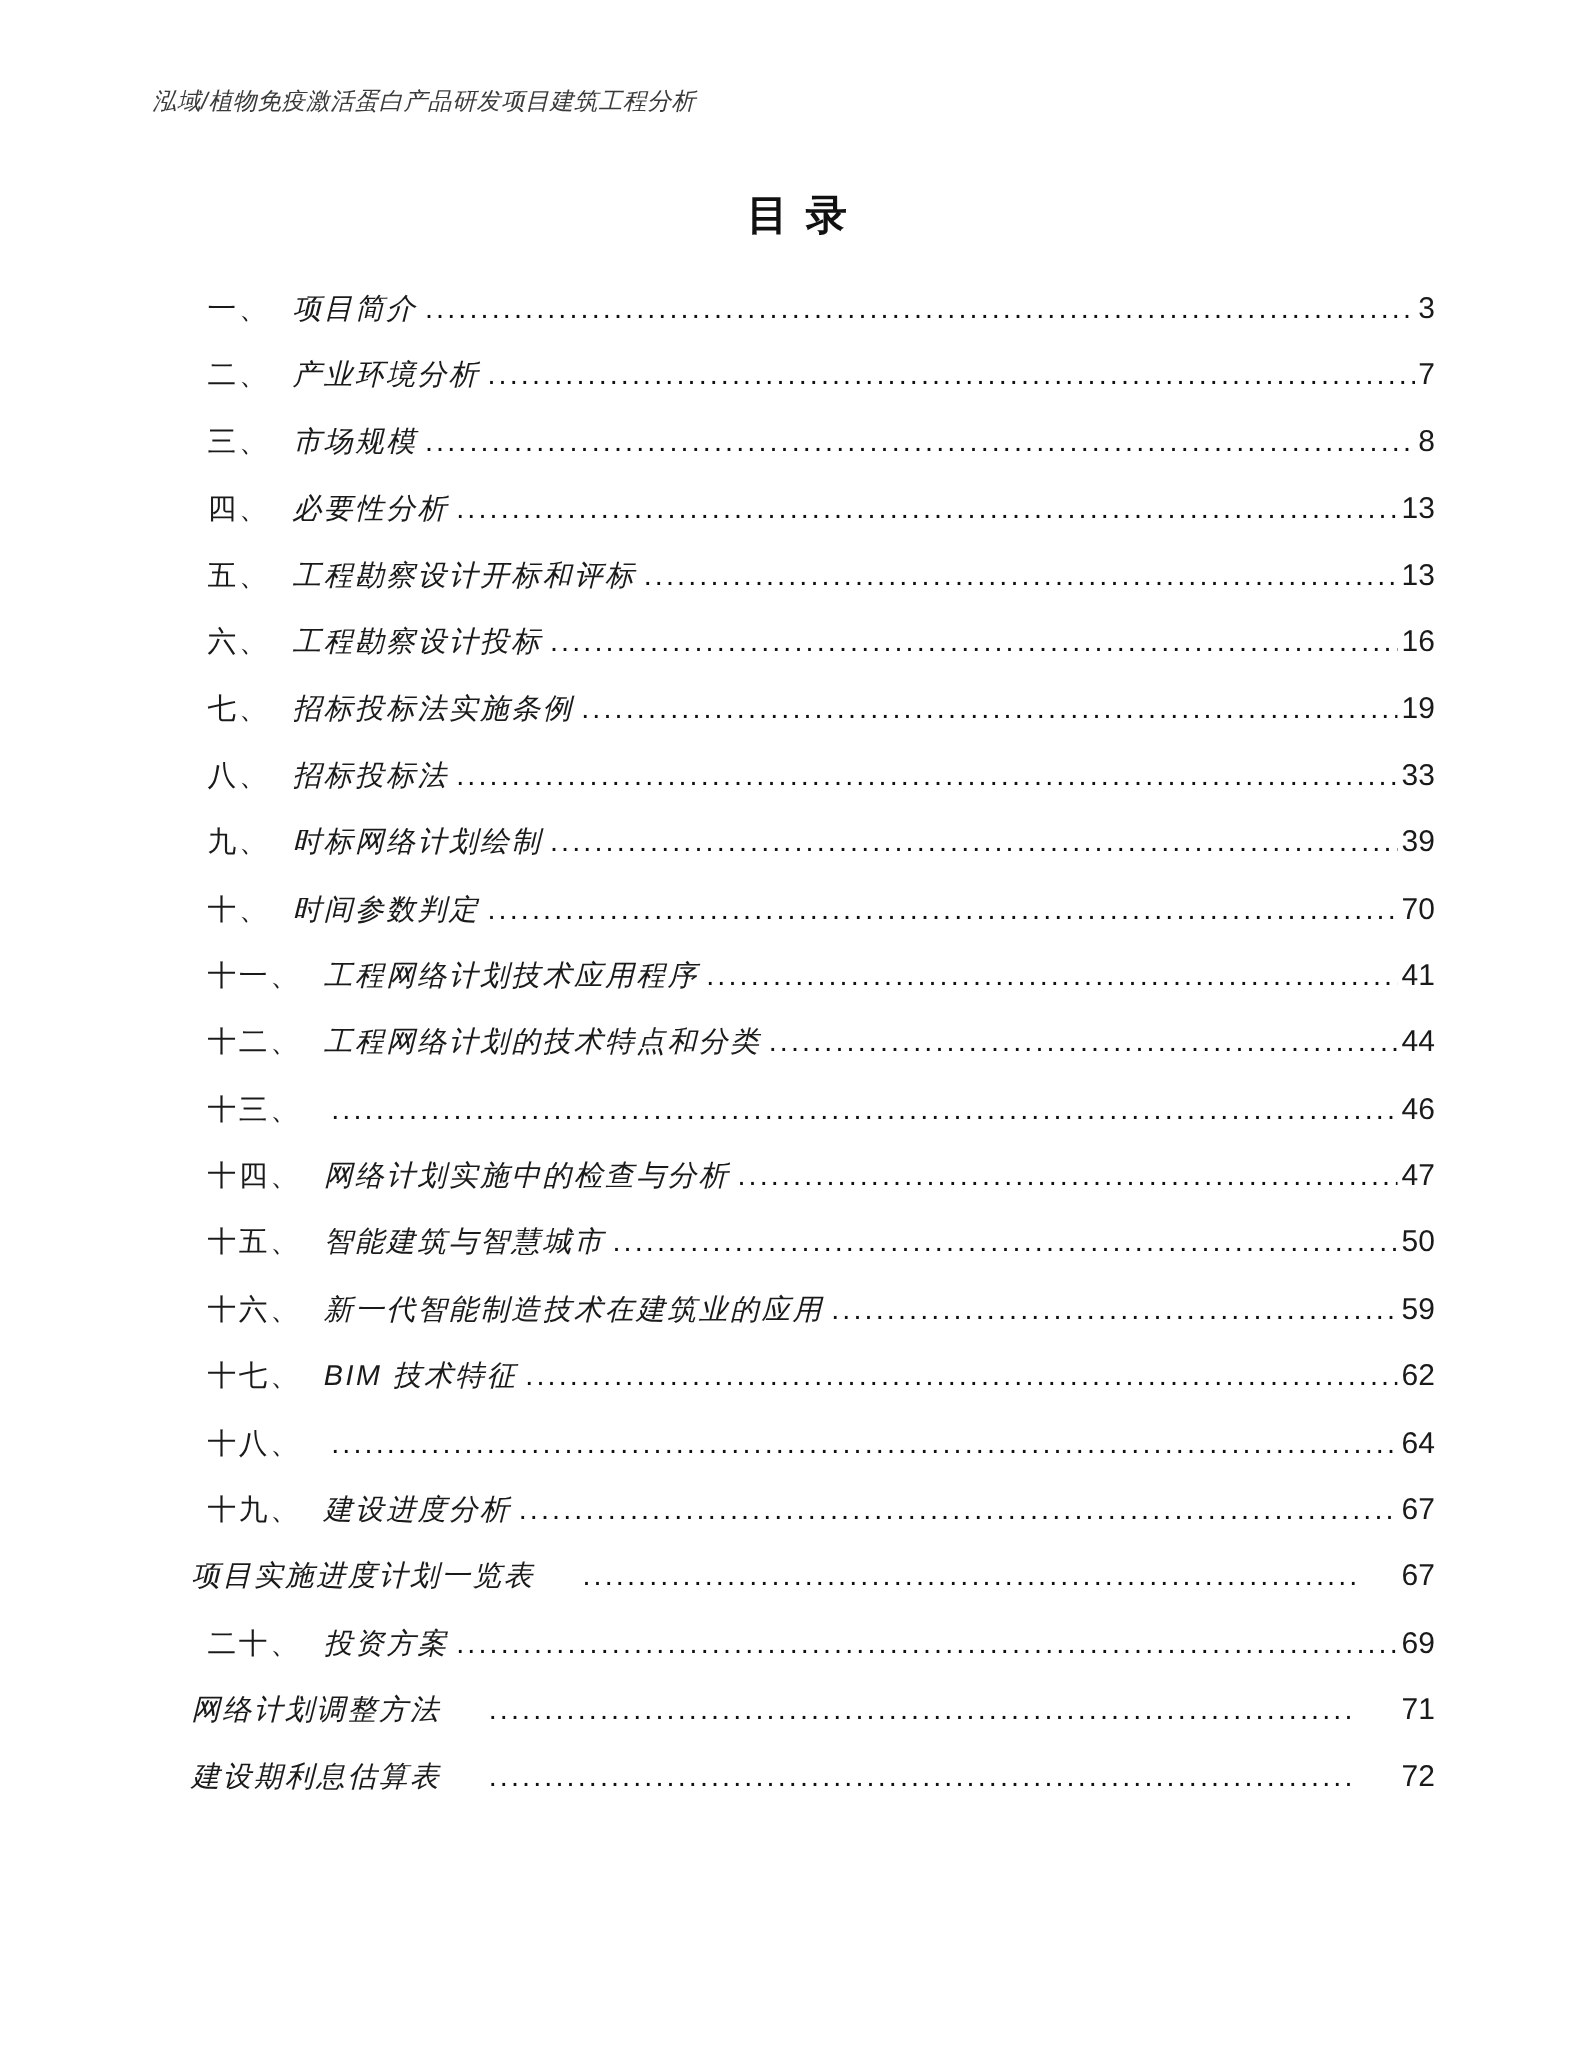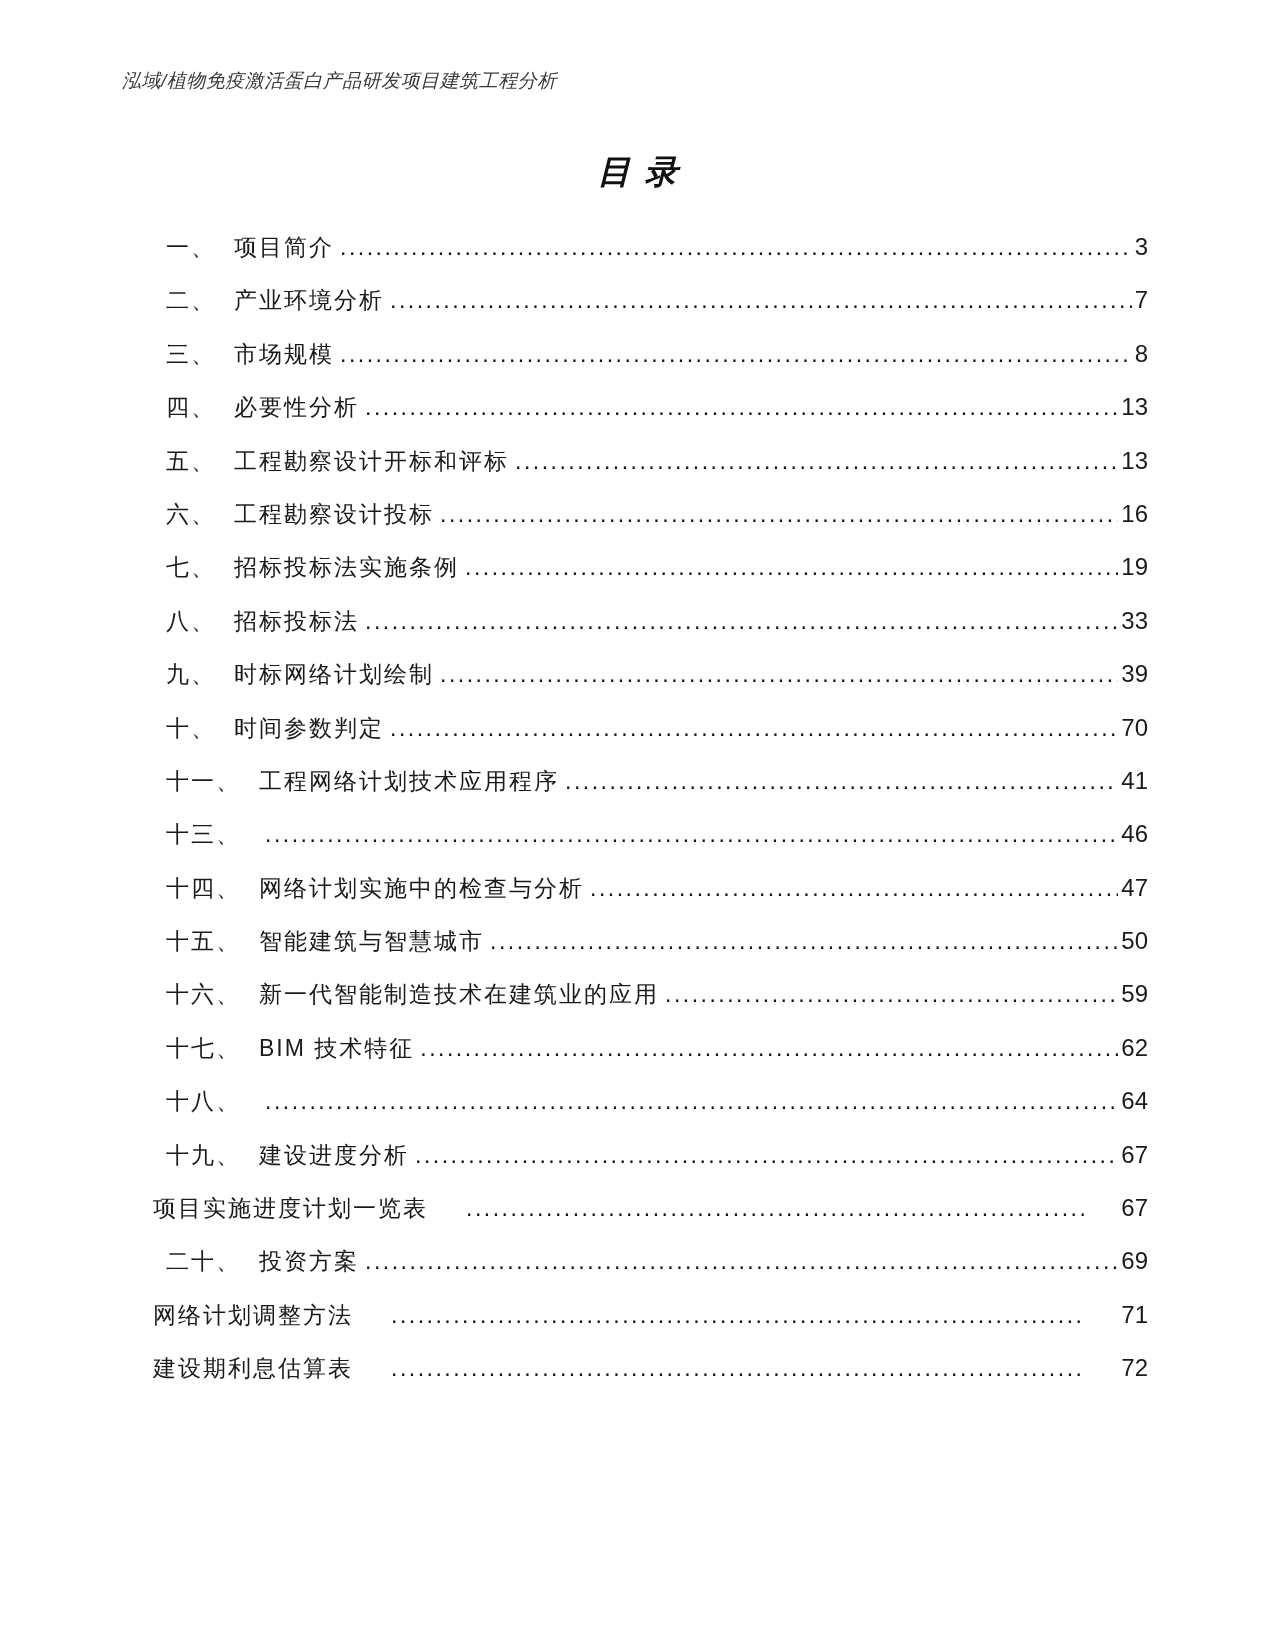--- a/index.html
+++ b/index.html
@@ -25,21 +25,20 @@
     white-space: nowrap;
     font-style: italic;
   }
   .doc-title-wrap {
     position: absolute;
     top: 150px;
     left: 0;
     width: 100%;
     display: flex;
     justify-content: center;
-    font-style: italic;
   }
   .doc-title {
     font-size: 33px;
     font-weight: bold;
     letter-spacing: 14px;
     margin-right: -14px;
     color: #111111;
     white-space: nowrap;
   }
   .toc {
@@ -58,20 +57,21 @@
     white-space: nowrap;
     cursor: pointer;
   }
   .toc-row.numbered { padding-left: 44px; }
   .toc-row.plain    { padding-left: 31px; gap: 32px; }
   .toc-num {
     margin-right: 18px;
   }
   .toc-title {
     flex: 0 0 auto;
+    font-style: italic;
   }
   .toc-dots {
     flex: 1 1 auto;
     overflow: hidden;
     margin: 0 3px 0 6px;
     letter-spacing: 2.5px;
     color: #111111;
   }
   .toc-dots::after {
     content: "....................................................................................................................................................................................................";
@@ -163,20 +163,26 @@
     <span class="toc-page">70</span>
   </div>
 
   <div class="toc-row numbered">
     <span class="toc-num">十一、</span>
     <span class="toc-title">工程网络计划技术应用程序</span>
     <span class="toc-dots"></span>
     <span class="toc-page">41</span>
   </div>
 
+  <div class="toc-row numbered">
+    <span class="toc-num">十二、</span>
+    <span class="toc-title">工程网络计划的技术特点和分类</span>
+    <span class="toc-dots"></span>
+    <span class="toc-page">44</span>
+  </div>
 
   <div class="toc-row numbered">
     <span class="toc-num">十三、</span>
     <span class="toc-dots"></span>
     <span class="toc-page">46</span>
   </div>
 
   <div class="toc-row numbered">
     <span class="toc-num">十四、</span>
     <span class="toc-title">网络计划实施中的检查与分析</span>

